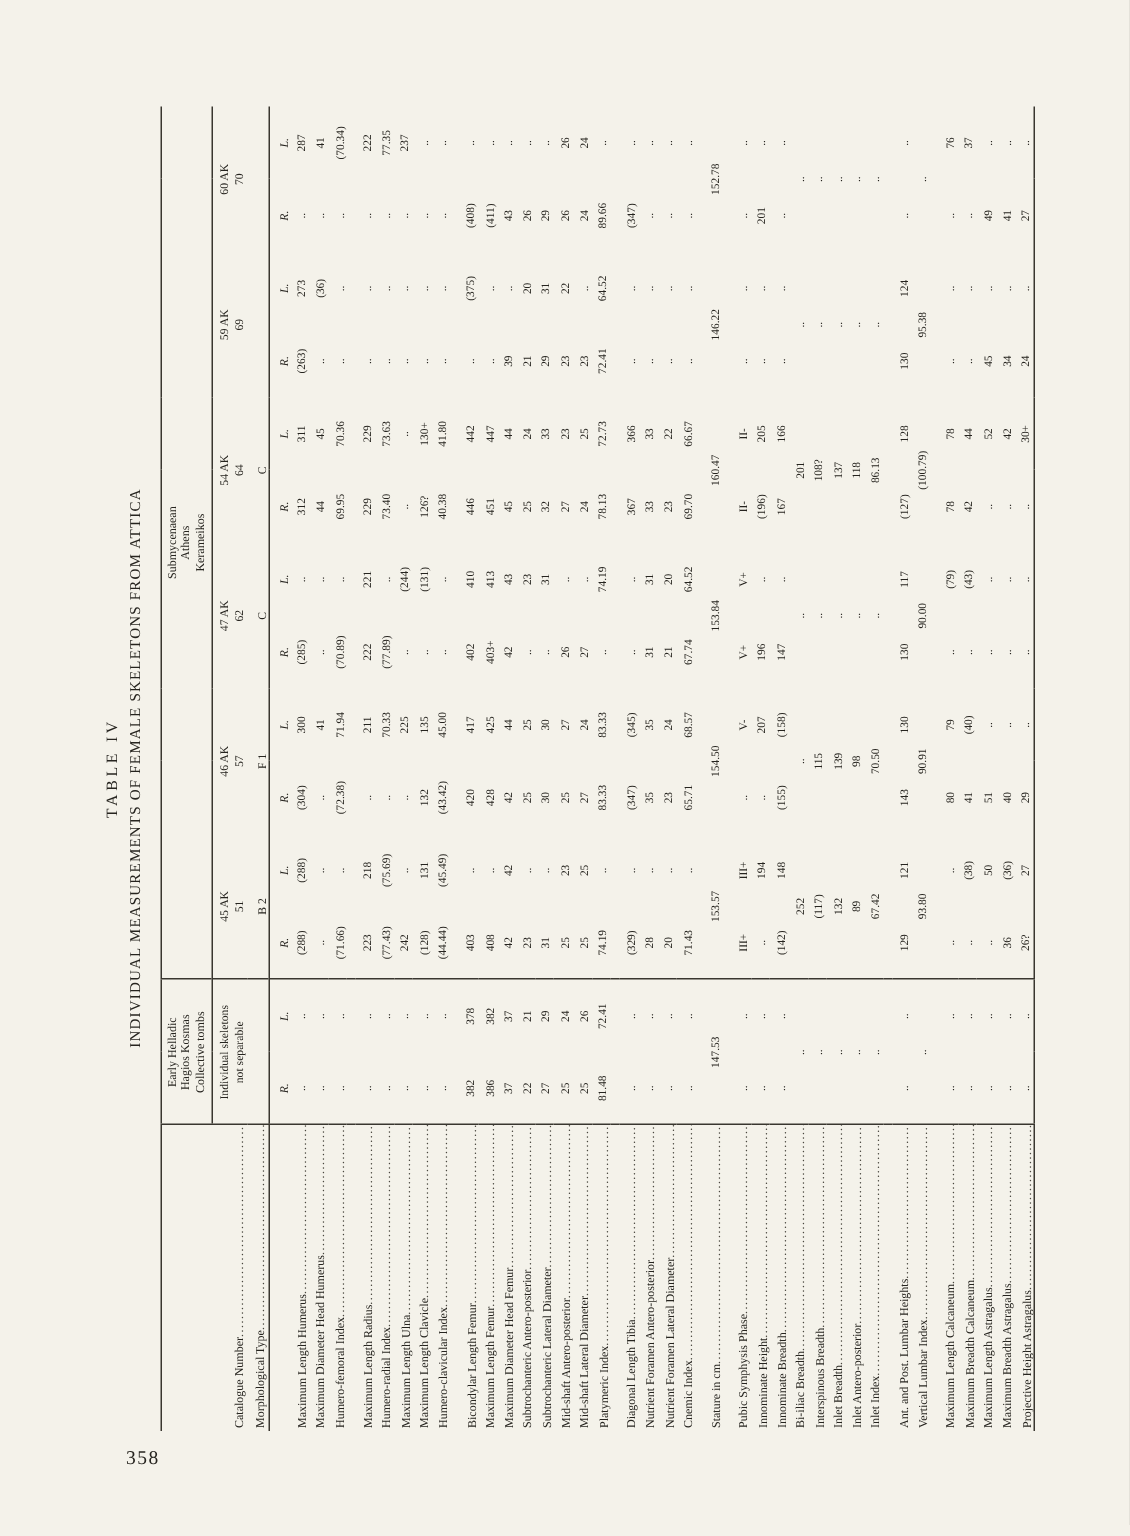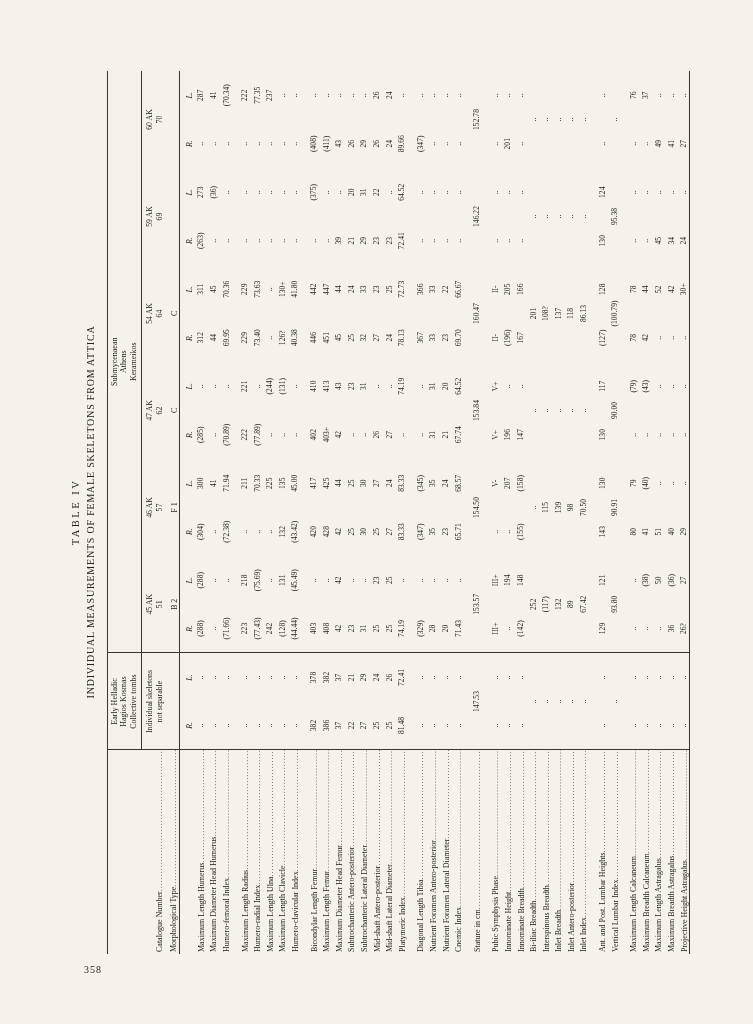--- a/index.html
+++ b/index.html
@@ -35,21 +35,21 @@
   .rl  { font-size:7.8px; text-align:center; font-style:italic; height:14px; }
 
   tr.hrule > td { border-bottom:1px solid #39362f; }
 
   .rowlabel { font-size:8px; white-space:nowrap; overflow:hidden; padding-left:2px; }
   .rowlabel::after { content:"........................................................................"; letter-spacing:1px; color:#4a473f; }
 
   .val { font-size:7.6px; text-align:center; height:12.6px; white-space:nowrap; overflow:hidden; }
   tr.spacer > td { height:6px; }
 
-  .folio { position:absolute; left:84px; top:964px; font-size:10px; letter-spacing:1px; }
+  .folio { position:absolute; left:84px; top:964px; font-size:13px; letter-spacing:1px; }
 </style>
 </head>
 <body>
 
 <div class="page">
   <div class="rot">
     <div class="table-title">TABLE IV</div>
     <div class="table-subtitle">INDIVIDUAL MEASUREMENTS OF FEMALE SKELETONS FROM ATTICA</div>
     <table class="meas">
       <colgroup>

